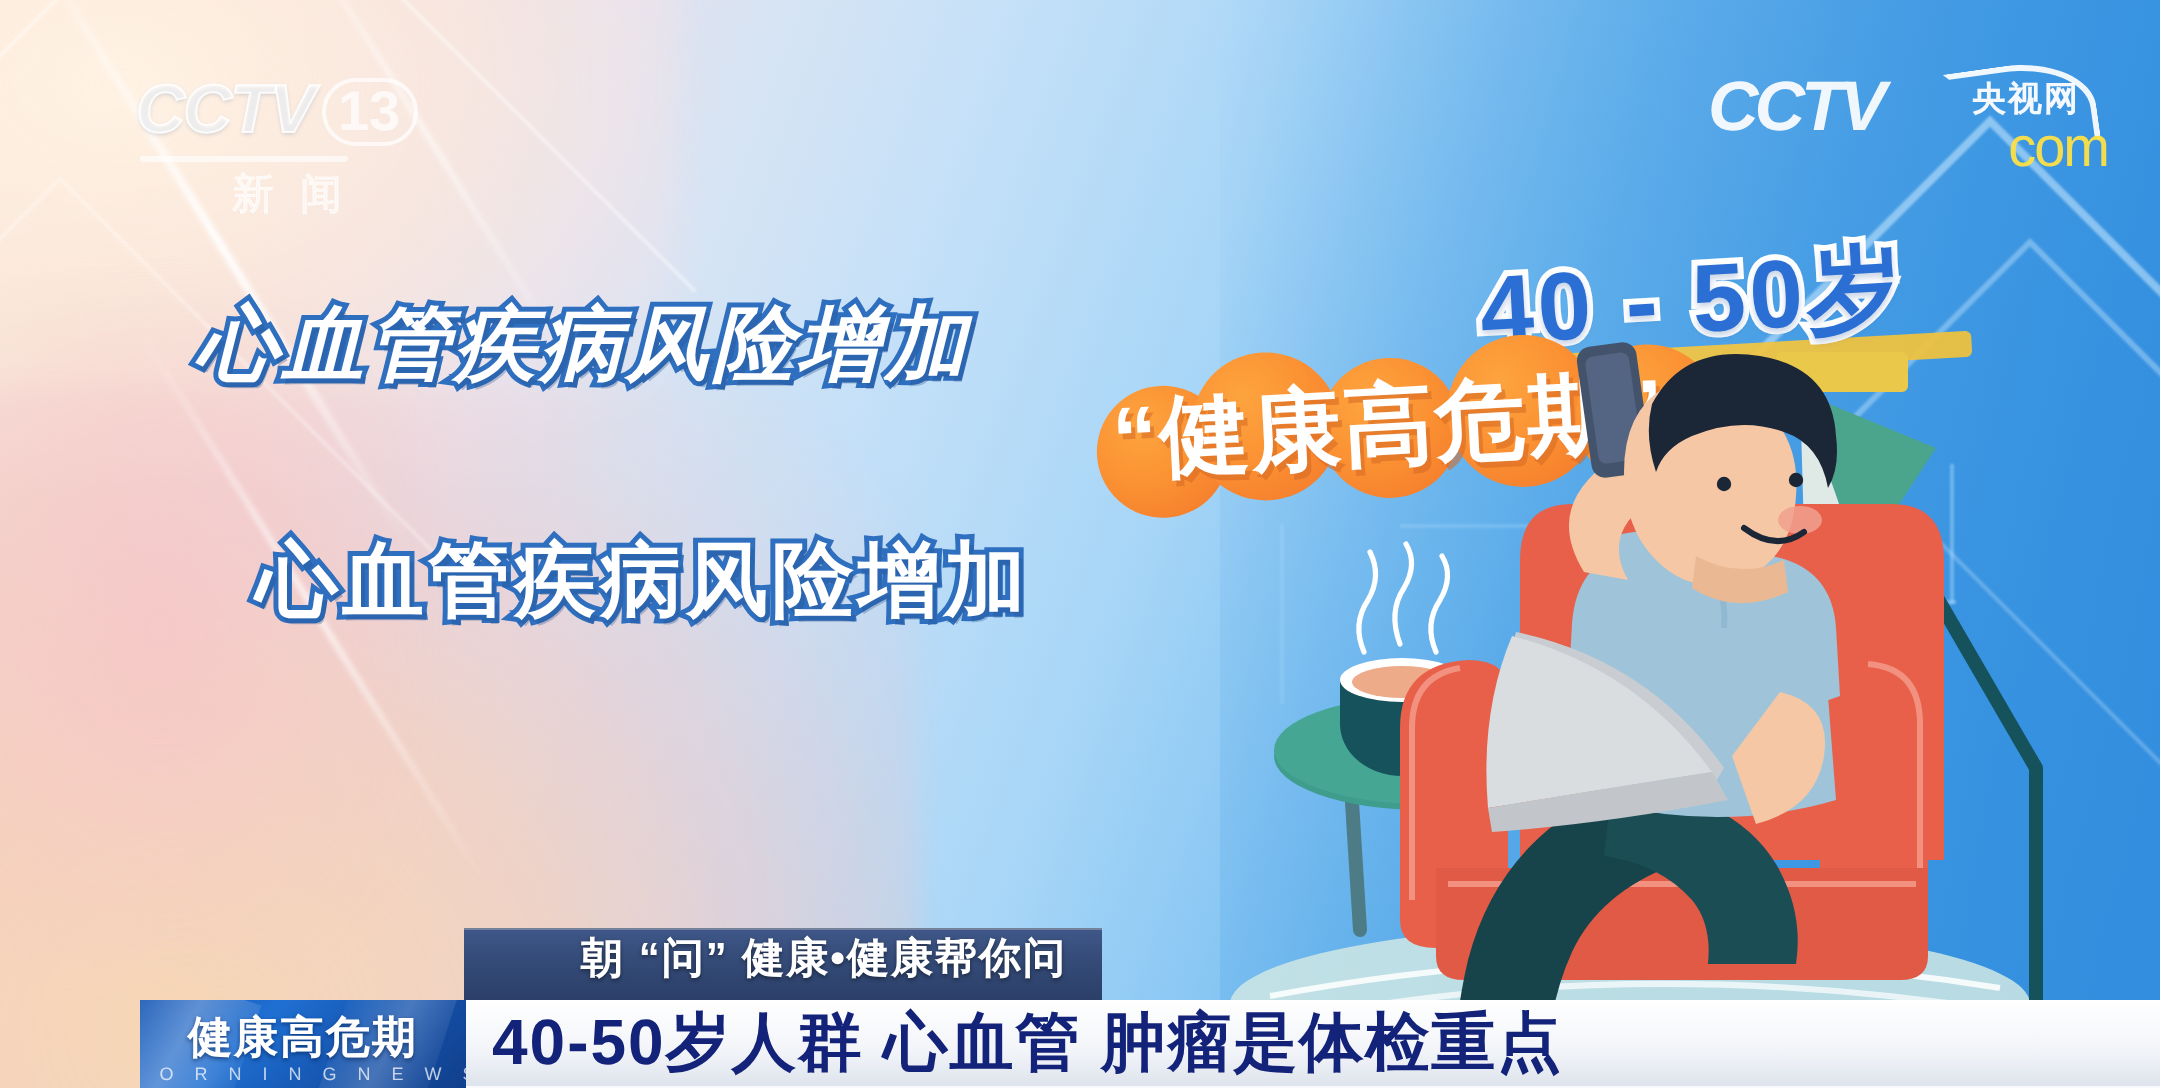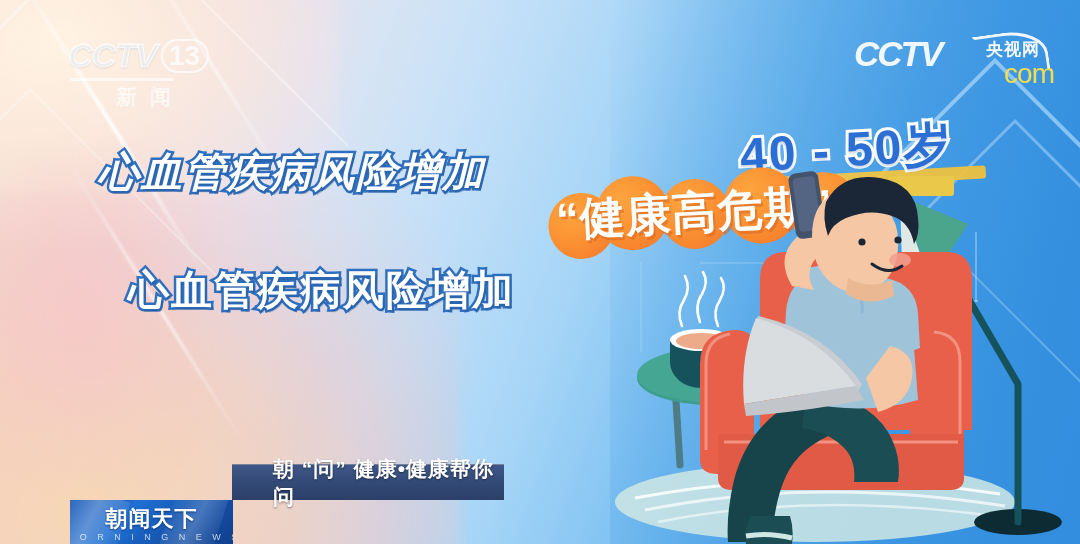--- a/index.html
+++ b/index.html
@@ -186,24 +186,24 @@
     transform:rotate(-3deg);
     text-shadow:2px 3px 0 rgba(214,104,34,.55);
     white-space:nowrap;
   }
 
   
   #illus{ position:absolute; left:600px; top:150px; width:480px; height:394px; }
 
   
   #subBanner{
-    position:absolute; left:232px; top:464px; width:272px; height:36px;
+    position:absolute; left:232px; top:464px; width:319px; height:36px;
     background:linear-gradient(180deg,#3f5788 0%, #344b78 45%, #2b3f68 100%);
     border-top:1px solid rgba(255,255,255,.35);
-    display:flex; align-items:center; justify-content:center;padding-left:41px;
+    display:flex; align-items:flex-start; justify-content:center;padding-left:41px;
   }
   #subBanner span{
     color:#fff; font-weight:700; font-size:21px; letter-spacing:1px;
     text-shadow:0 1px 2px rgba(0,0,0,.45);
   }
 
   #headlineBar{
     position:absolute; left:232px; top:500px; width:848px; height:44px;
     background:linear-gradient(180deg,#ffffff 0%, #f3f5f9 55%, #dde3ec 100%);
     display:flex; align-items:center;
@@ -390,21 +390,24 @@
         <path d="M156 168 q62 16 100 68 l-112 18 q-4 -48 12 -86 z" fill="#d9dde0"></path>
         <path d="M144 254 q60 -10 112 -18 l8 14 q-62 12 -118 16 z" fill="#c2c6ca"></path>
       </g>
     </svg>
   </div>
 
   <div id="subBanner">
     <span>朝 “问” 健康•健康帮你问</span>
   </div>
 
+  <div id="headlineBar">
+    <span>40-50岁人群 心血管 肿瘤是体检重点</span>
+  </div>
 
   <div id="progLogo">
     <div class="shine"></div>
     <div class="shine2"></div>
-    <div class="prog-cn">朝闻天下</div>
+    <div class="prog-cn">健康高危期</div>
     <div class="prog-en">M O R N I N G   N E W S</div>
   </div>
 
 </div>
 
 </body></html>

